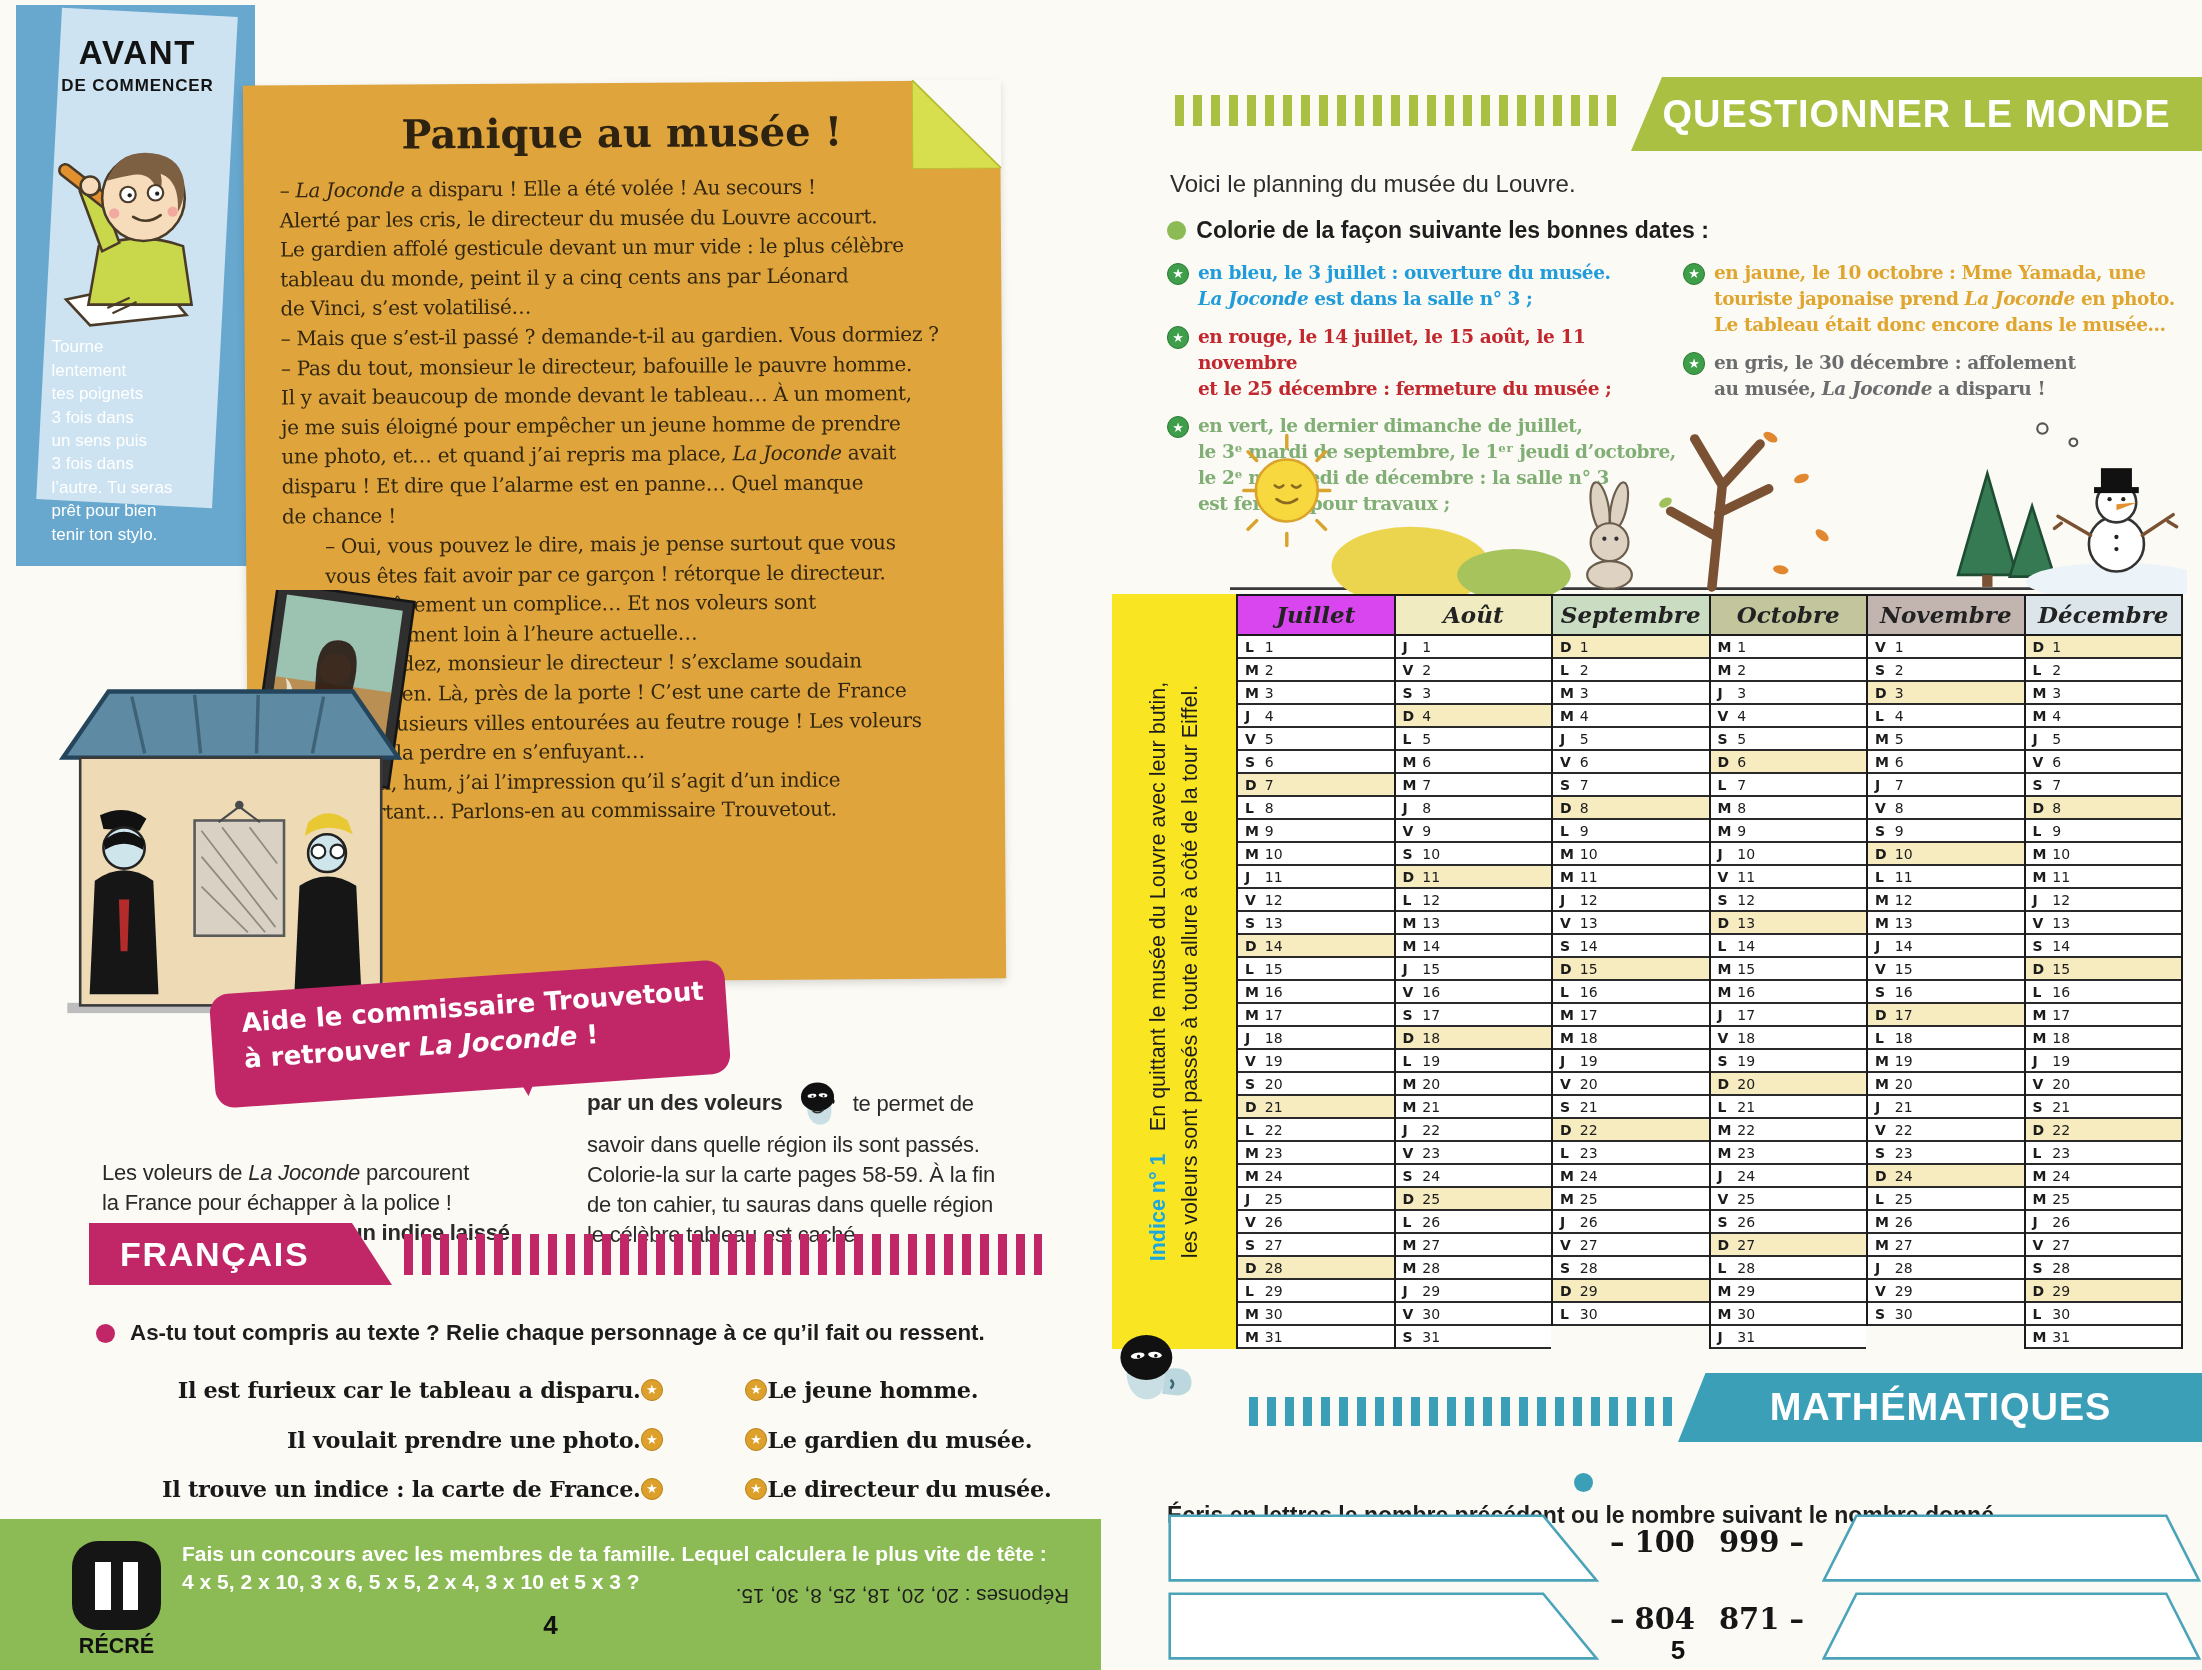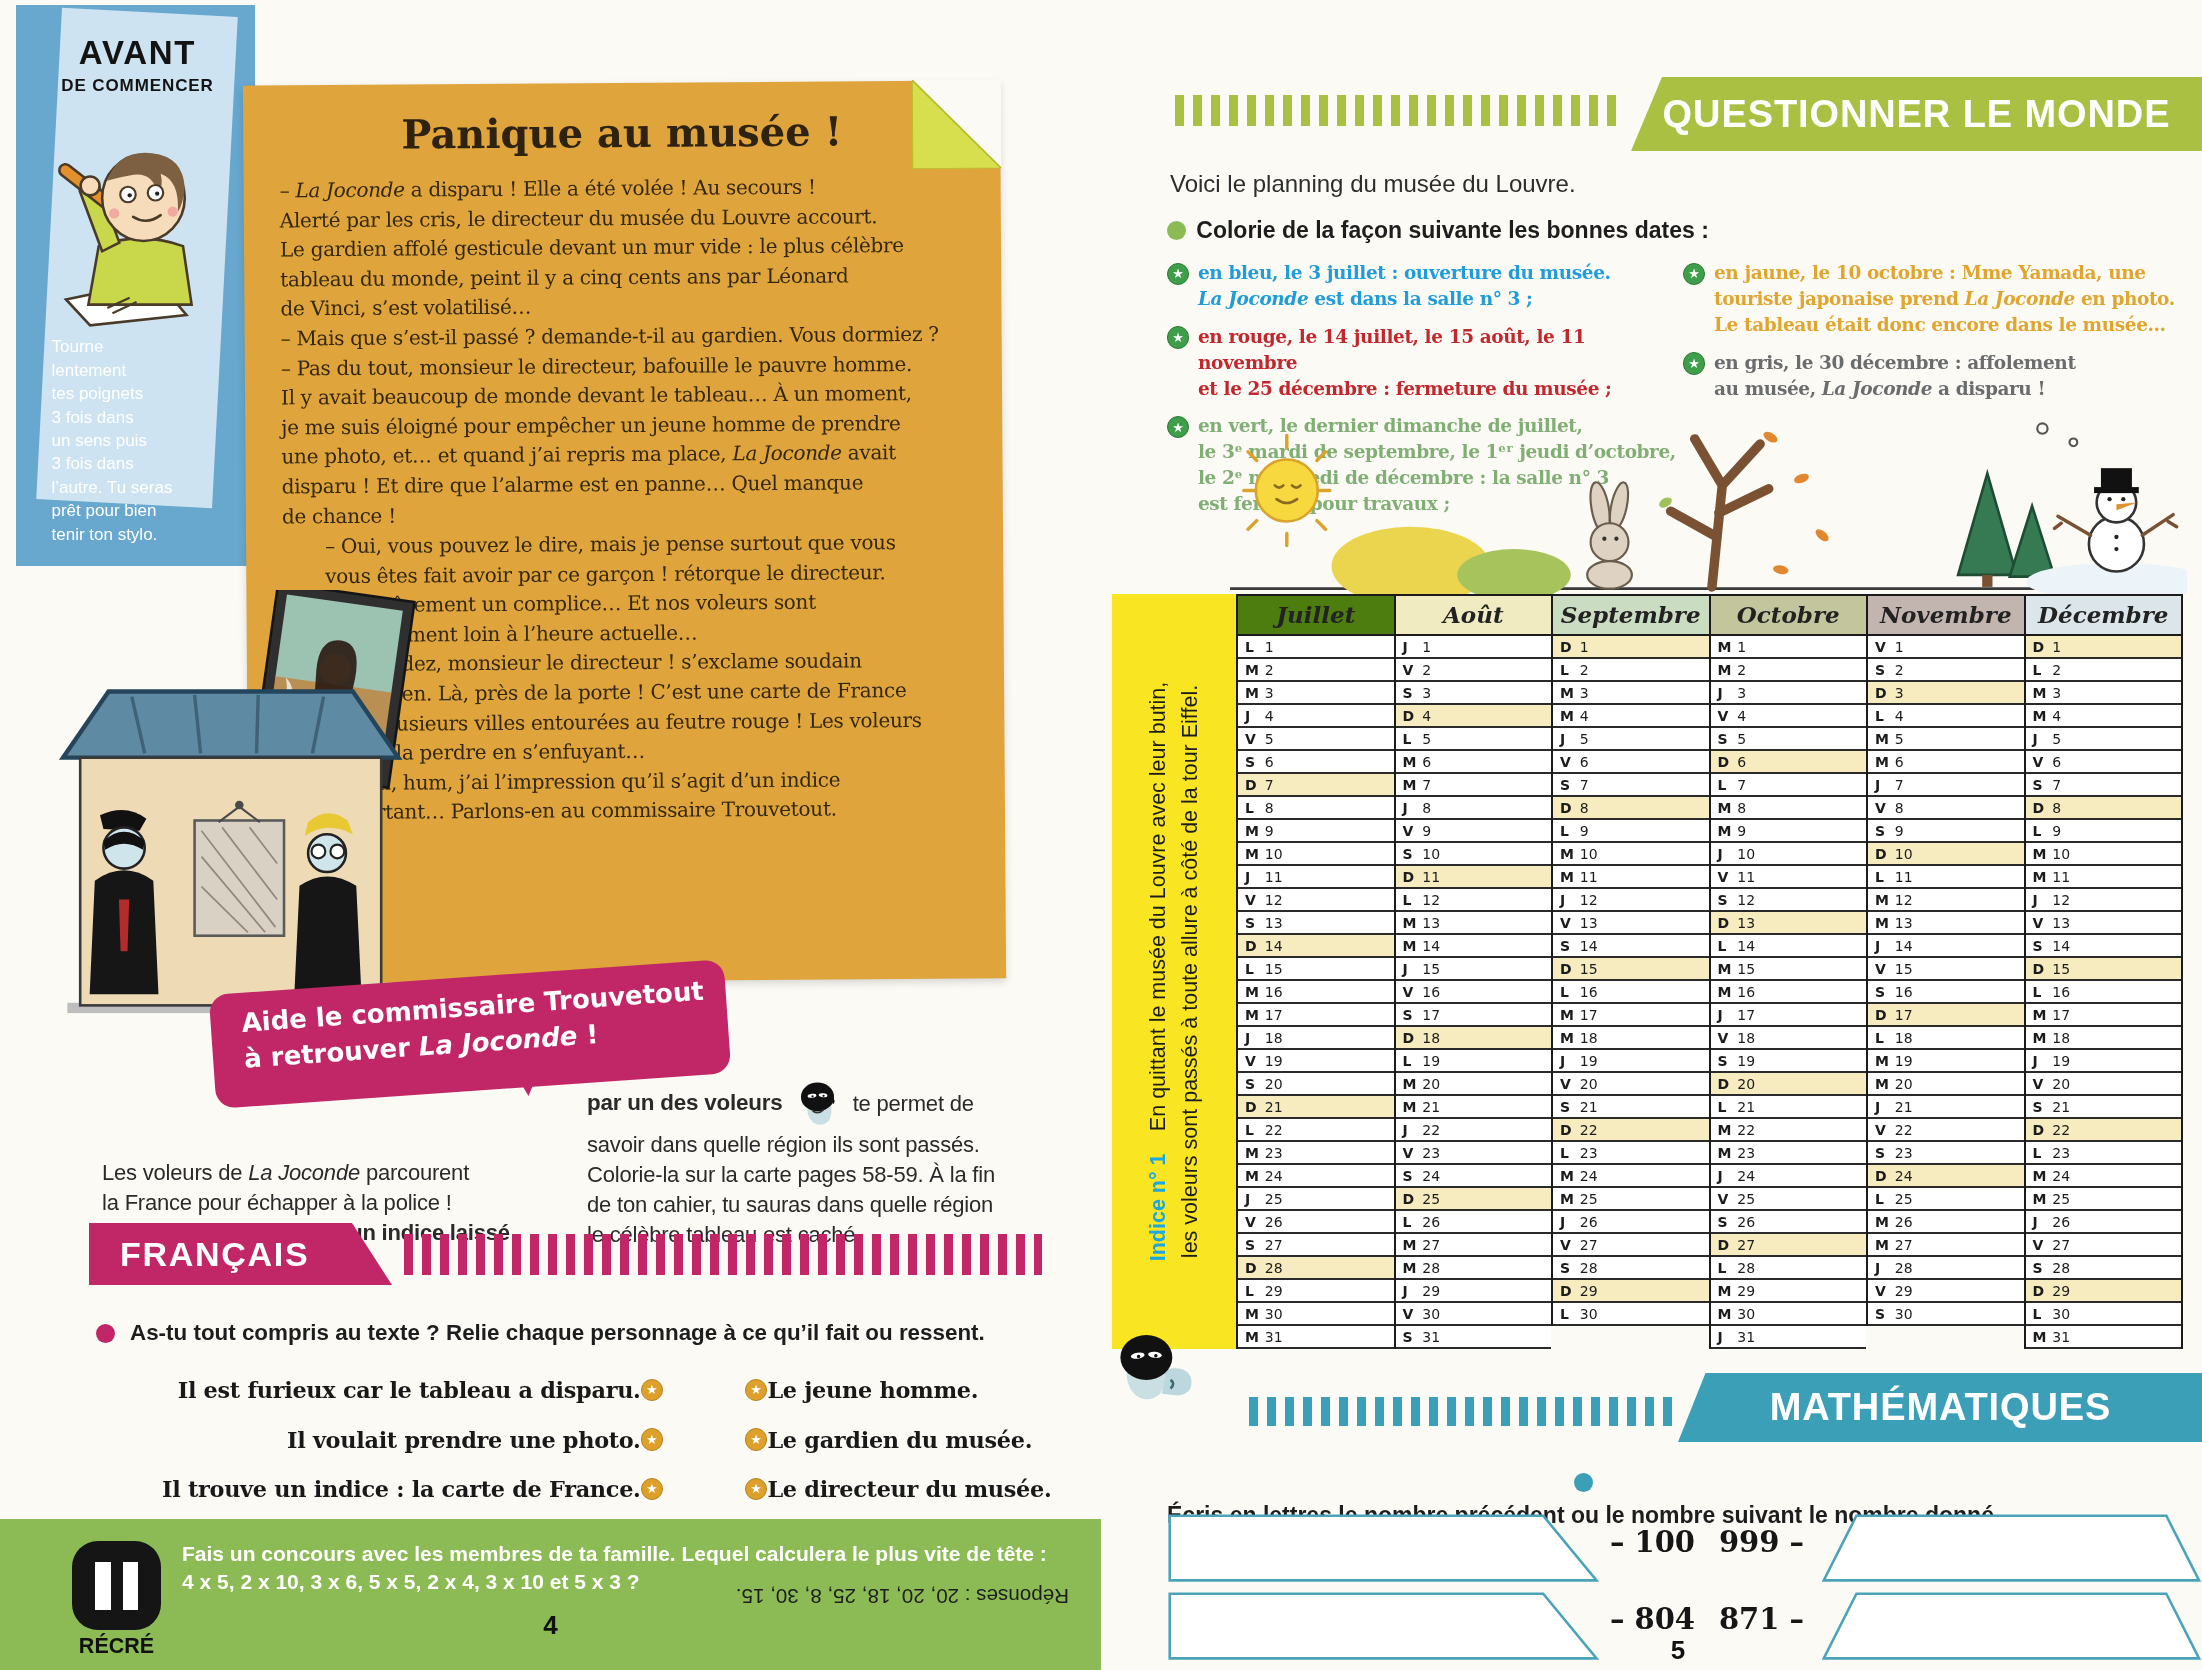--- a/index.html
+++ b/index.html
@@ -342,21 +342,21 @@
   <ellipse cx="38" cy="34" rx="30" ry="26" fill="#111"></ellipse>
   <ellipse cx="28" cy="32" rx="8" ry="3.5" fill="#fff" transform="rotate(-8 28 32)"></ellipse>
   <ellipse cx="48" cy="31" rx="8" ry="3.5" fill="#fff" transform="rotate(6 48 31)"></ellipse>
   <circle cx="29" cy="33" r="2" fill="#111"></circle>
     <circle cx="49" cy="32" r="2" fill="#111"></circle>
   <path d="M66 60 q6 4 0 10" stroke="#3a6a74" stroke-width="3" fill="none"></path>
 </svg>
 
 <div class="abs" id="calendar">
     <div class="cal-col">
-      <div class="cal-head" style="background: #4d7c0f;">Juillet</div>
+      <div class="cal-head" style="background: #d946ef;">Juillet</div>
       <div class="cal-cell">
         <span class="dl">L</span>
         <span class="dn">1</span>
       </div>
       <div class="cal-cell">
         <span class="dl">M</span>
         <span class="dn">2</span>
       </div>
       <div class="cal-cell">
         <span class="dl">M</span>

